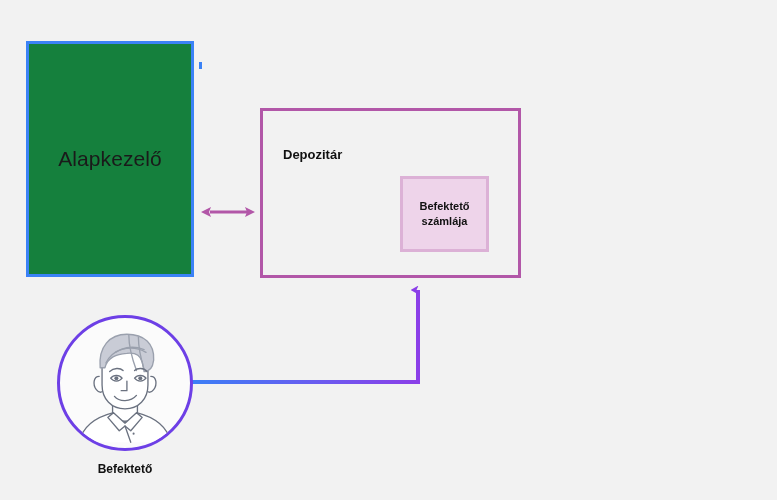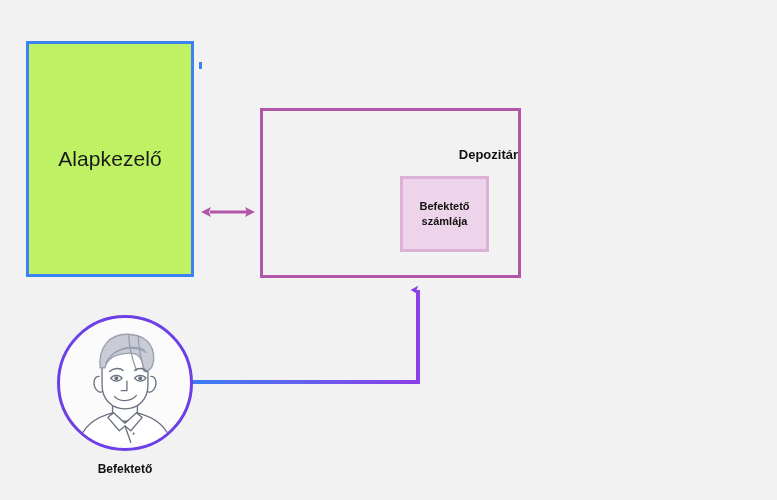--- a/index.html
+++ b/index.html
@@ -23,21 +23,21 @@
     height: 500px;
   }
 
   
   .mgr-box {
     position: absolute;
     left: 26px;
     top: 41px;
     width: 168px;
     height: 236px;
-    background: #bef264;
+    background: #15803d;
     border: 3px solid #3b82f6;
     box-sizing: border-box;
     display: flex;
     align-items: center;
     justify-content: center;
   }
   .mgr-label {
     font-size: 21px;
     font-weight: 400;
     color: #1a1a1a;
@@ -63,24 +63,25 @@
     height: 170px;
     background: transparent;
     border: 3px solid #b257a8;
     box-sizing: border-box;
   }
   .dep-label {
     position: absolute;
     left: 0;
     right: 0;
     top: 36px;
-    text-align: right;
+    text-align: left;
     font-size: 13px;
     font-weight: 700;
     color: #111111;
+    padding-left: 20px;
   }
 
   
   .acct-box {
     position: absolute;
     left: 400px;
     top: 176px;
     width: 89px;
     height: 76px;
     background: #eed4ea;

